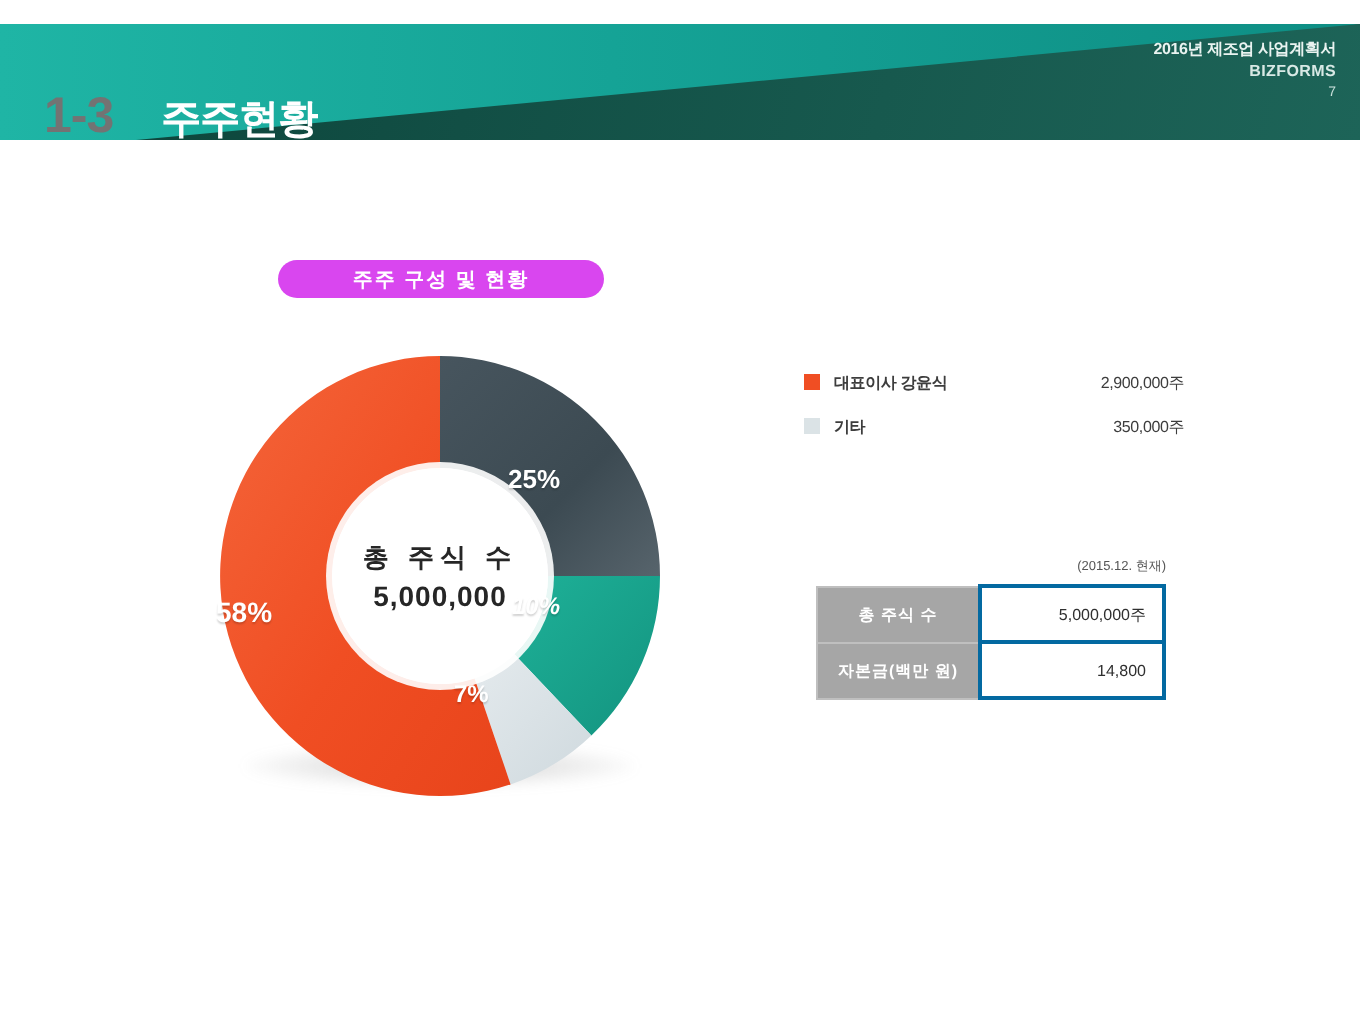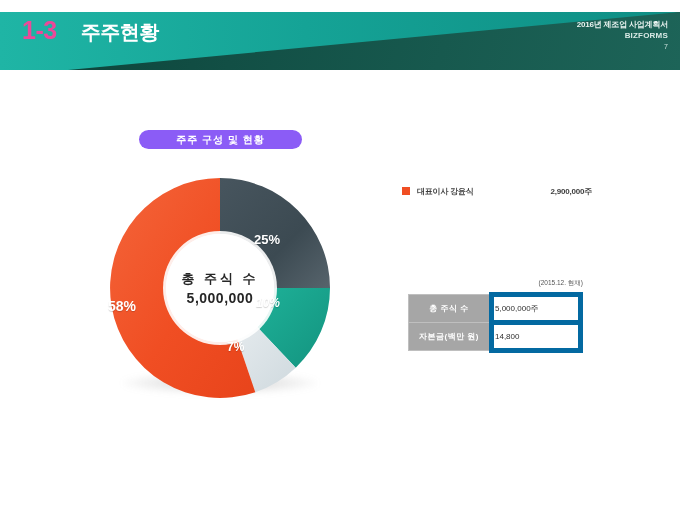--- a/index.html
+++ b/index.html
@@ -49,22 +49,23 @@
     position: absolute;
     left: 22px;
     top: 16px;
     display: flex;
     align-items: baseline;
     z-index: 5;
   }
   .title-num {
     font-size: 25px;
     font-weight: bold;
-    color: #ec4899;
+    color: #737373;
     letter-spacing: -0.5px;
+    margin-top: 28px;
   }
   .title-text {
     font-size: 20px;
     font-weight: bold;
     color: #ffffff;
     margin-left: 24px;
     letter-spacing: -0.5px;
   }
   .header-meta {
     position: absolute;
@@ -92,21 +93,21 @@
   }
 
   
   .section-badge {
     position: absolute;
     left: 139px;
     top: 130px;
     width: 163px;
     height: 19px;
     border-radius: 10px;
-    background: #8b5cf6;
+    background: #d946ef;
     display: flex;
     align-items: center;
     justify-content: center;
   }
   .section-badge span {
     font-size: 10px;
     font-weight: bold;
     color: #ffffff;
     letter-spacing: 1px;
   }
@@ -197,21 +198,20 @@
     color: #3d3d3d;
     letter-spacing: -0.2px;
     flex: 1 1 auto;
   }
   .legend-value {
     font-size: 8px;
     color: #3d3d3d;
     text-align: right;
     flex: 0 0 62px;
     letter-spacing: -0.2px;
-    font-weight: bold;
   }
 
   
   .table-note {
     position: absolute;
     left: 402px;
     top: 279px;
     width: 181px;
     text-align: right;
     font-size: 6.5px;
@@ -232,22 +232,23 @@
     font-size: 8px;
     font-weight: bold;
     letter-spacing: 0.5px;
     border: 1px solid #bfbfbf;
     text-align: center;
   }
   .info-table td {
     background: #ffffff;
     color: #2f2f2f;
     font-size: 8px;
+    text-align: right;
     padding-right: 8px;
-    border: 5px solid #0369a1;
+    border: 2px solid #0369a1;
   }
 </style>
 </head>
 <body>
 
 <div class="header">
   <div class="header-teal"></div>
   <div class="header-dark"></div>
   <div class="header-dark-inner"></div>
 </div>
@@ -310,20 +311,25 @@
   <div class="slice-pct pct-3">7%</div>
   <div class="slice-pct pct-0" style="left:-8px;top:126px;color:#ffffff;margin-left:12px;">58%</div>
 </div>
 
 <div class="legend">
   <div class="legend-row">
     <span class="legend-swatch" style="background:#f04e23"></span>
     <span class="legend-name">대표이사 강윤식</span>
     <span class="legend-value">2,900,000주</span>
   </div>
+  <div class="legend-row">
+    <span class="legend-swatch" style="background:#dbe3e6"></span>
+    <span class="legend-name">기타</span>
+    <span class="legend-value">350,000주</span>
+  </div>
 </div>
 
 <div class="table-note">(2015.12. 현재)</div>
 
 <table class="info-table">
   <tbody>
       <tr>
     <th>총 주식 수</th>
     <td>5,000,000주</td>
   </tr>

